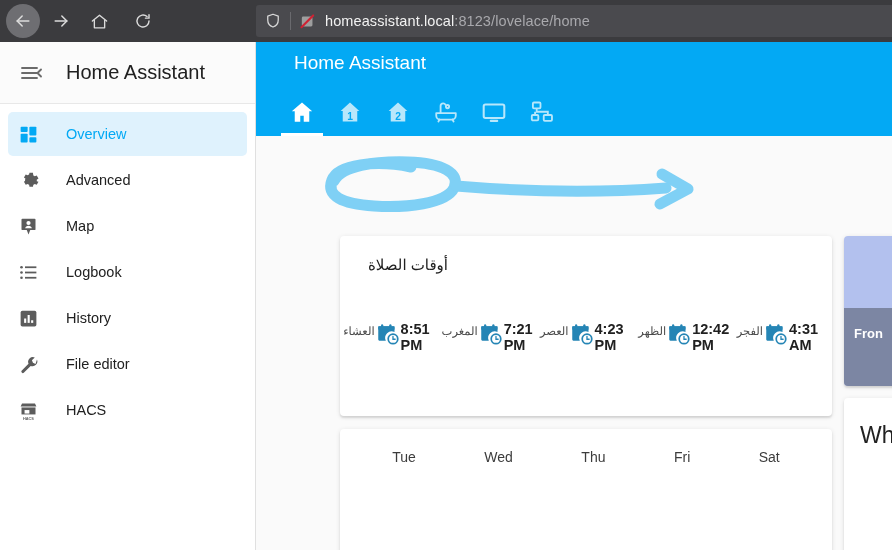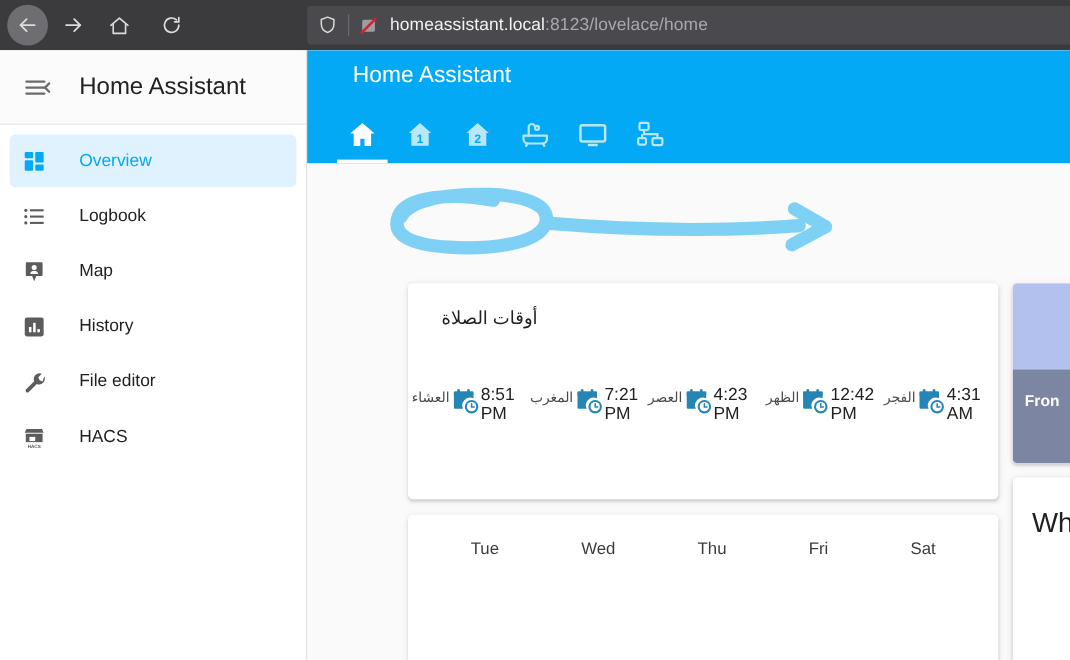--- a/index.html
+++ b/index.html
@@ -123,21 +123,21 @@
   }
   #prayer-row {
     position: absolute; top: 72px; left: 0; width: 492px;
     display: flex; flex-direction: row-reverse; justify-content: space-around;
   }
   .prayer-col {
     display: flex; flex-direction: row; align-items: center; width: 92px;
   }
   .prayer-name { font-size: 11.5px; color: #4a4a4a; direction: rtl; }
   .prayer-icon { margin-top: 13px; color: #2585b5; }
-  .prayer-time { margin-top: 13px; font-size: 14.5px; color: #212121; }
+  .prayer-time { margin-top: 13px; font-size: 14.5px; color: #212121; font-weight: bold; }
 
   
   #weather-card { left: 84px; top: 293px; width: 492px; height: 150px; }
   #weather-top { display: flex; align-items: flex-start; padding: 19px 20px 0 22px; }
   #weather-icon { width: 62px; height: 48px; flex: 0 0 62px; margin-top: 6px; }
   #weather-text { margin-left: 14px; }
   #weather-condition { font-size: 27px; color: #212121; font-weight: 400; letter-spacing: -.2px; }
   #weather-source { font-size: 13.5px; color: #8c8c8c; margin-top: 2px; }
   #weather-temp-block { margin-left: auto; text-align: right; }
   #weather-temp { font-size: 27px; color: #212121; }
@@ -240,44 +240,52 @@
         <svg width="21" height="21" viewBox="0 0 24 24" fill="currentColor">
           <rect x="3" y="3" width="8" height="6" rx="1"></rect>
             <rect x="13" y="3" width="8" height="10" rx="1"></rect>
           <rect x="3" y="11" width="8" height="10" rx="1"></rect>
             <rect x="13" y="15" width="8" height="6" rx="1"></rect>
         </svg>
       </div>
       <div class="sidebar-label">Overview</div>
     </div>
 
+    <div class="sidebar-item">
+      <div class="sidebar-icon">
+        <svg width="21" height="21" viewBox="0 0 24 24" fill="currentColor">
+          <path d="M12 8a4 4 0 1 0 0 8 4 4 0 0 0 0-8zm9.4 4.9.1-.9-.1-.9 2-1.5-2-3.4-2.3.9a7.4 7.4 0 0 0-1.6-.9L17.1 3h-4l-.4 2.2c-.6.2-1.1.5-1.6.9l-2.3-.9-2 3.4 1.9 1.5-.1.9.1.9-1.9 1.5 2 3.4 2.3-.9c.5.4 1 .7 1.6.9l.4 2.2h4l.4-2.2c.6-.2 1.1-.5 1.6-.9l2.3.9 2-3.4z"></path>
+        </svg>
+      </div>
+      <div class="sidebar-label">Advanced</div>
+    </div>
+
+    <div class="sidebar-item">
+      <div class="sidebar-icon">
+        <svg width="21" height="21" viewBox="0 0 24 24" fill="currentColor">
+          <path d="M5 3h14a1 1 0 0 1 1 1v11a1 1 0 0 1-1 1h-5l-2 5-2-5H5a1 1 0 0 1-1-1V4a1 1 0 0 1 1-1z"></path>
+          <circle cx="12" cy="8" r="2.4" fill="#fff"></circle>
+          <path d="M8.2 14c.2-2 1.9-3 3.8-3s3.6 1 3.8 3z" fill="#fff"></path>
+        </svg>
+      </div>
+      <div class="sidebar-label">Map</div>
+    </div>
 
     <div class="sidebar-item">
       <div class="sidebar-icon">
         <svg width="21" height="21" viewBox="0 0 24 24" fill="currentColor">
           <circle cx="4" cy="6" r="1.5"></circle>
             <circle cx="4" cy="12" r="1.5"></circle>
             <circle cx="4" cy="18" r="1.5"></circle>
           <rect x="8" y="5" width="13" height="2"></rect>
             <rect x="8" y="11" width="13" height="2"></rect>
             <rect x="8" y="17" width="13" height="2"></rect>
         </svg>
       </div>
       <div class="sidebar-label">Logbook</div>
-    </div>
-
-    <div class="sidebar-item">
-      <div class="sidebar-icon">
-        <svg width="21" height="21" viewBox="0 0 24 24" fill="currentColor">
-          <path d="M5 3h14a1 1 0 0 1 1 1v11a1 1 0 0 1-1 1h-5l-2 5-2-5H5a1 1 0 0 1-1-1V4a1 1 0 0 1 1-1z"></path>
-          <circle cx="12" cy="8" r="2.4" fill="#fff"></circle>
-          <path d="M8.2 14c.2-2 1.9-3 3.8-3s3.6 1 3.8 3z" fill="#fff"></path>
-        </svg>
-      </div>
-      <div class="sidebar-label">Map</div>
     </div>
 
     <div class="sidebar-item">
       <div class="sidebar-icon">
         <svg width="21" height="21" viewBox="0 0 24 24" fill="currentColor">
           <rect x="3" y="3" width="18" height="18" rx="2"></rect>
           <rect x="7" y="12" width="2.4" height="5" fill="#fff"></rect>
           <rect x="11" y="8" width="2.4" height="9" fill="#fff"></rect>
           <rect x="15" y="14" width="2.4" height="3" fill="#fff"></rect>
         </svg>

